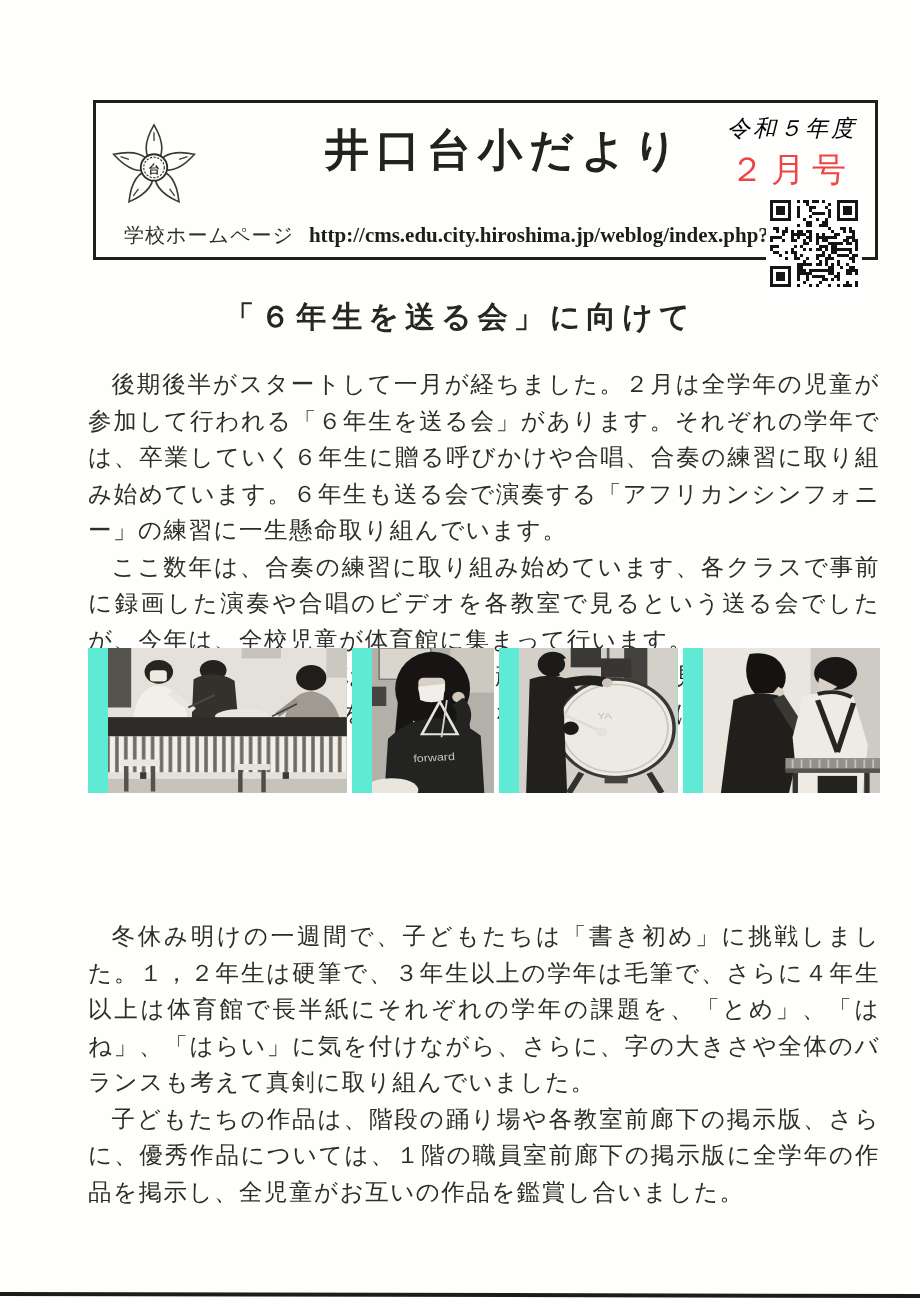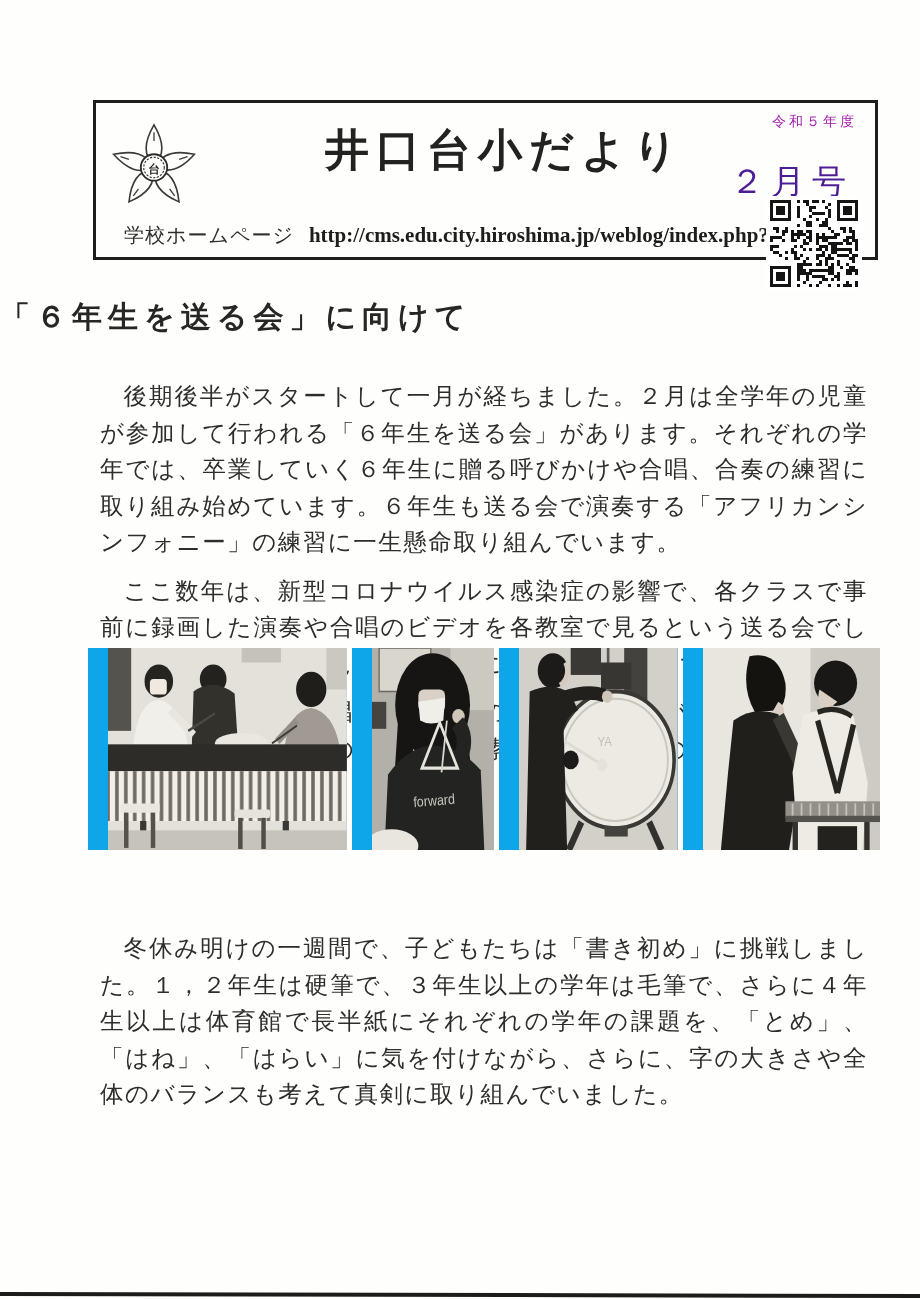--- a/index.html
+++ b/index.html
@@ -16,59 +16,59 @@
   }
   .logo{position:absolute;left:14px;top:18px;width:88px;height:90px;}
   .logo svg{width:100%;height:100%;}
   .newsletter-title{
     position:absolute;left:144px;top:24px;width:530px;
     font-size:44px;font-weight:bold;letter-spacing:7px;line-height:1.1;
     color:#222220;text-align:center;white-space:nowrap;
   }
   .year-label{
     position:absolute;right:18px;top:10px;
-    font-size:14px;letter-spacing:3px;color:#a21caf;white-space:nowrap;
+    font-size:23px;letter-spacing:3px;color:#000000;white-space:nowrap;font-style:italic;
   }
   .issue-label{
-    position:absolute;right:22px;top:56px;
-    font-size:34px;letter-spacing:7px;color:#4c1d95;white-space:nowrap;
+    position:absolute;right:22px;top:44px;
+    font-size:34px;letter-spacing:7px;color:#ef4444;white-space:nowrap;
   }
   .homepage-row{
     position:absolute;left:28px;bottom:8px;white-space:nowrap;
     font-size:20px;color:#2e2e2c;
   }
   .homepage-label{font-family:Liberation Serif, serif;letter-spacing:1px;}
   .homepage-url{font-weight:bold;font-size:21px;letter-spacing:0px;margin-left:10px;color:#1d1d1b;}
   .qr{
     position:absolute;left:766px;top:196px;width:96px;height:95px;
     background:#ffffff;padding:2px;box-sizing:border-box;z-index:5;
   }
   .qr svg{width:100%;height:100%;display:block;}
   
   .article-heading{
-    position:absolute;left:0;width:920px;text-align:left;
+    position:absolute;left:0;width:920px;text-align:center;
     font-size:30px;font-weight:600;letter-spacing:6px;color:#262624;
     white-space:nowrap;
   }
   .heading-sendoff{top:297px;}
   .heading-kakizome{top:897px;}
   .article{
     position:absolute;left:88px;width:792px;
     font-size:23.5px;line-height:36.5px;letter-spacing:1.5px;
     text-align:justify;text-justify:inter-character;color:#2d2d2b;
   }
-  .article p{margin:12px;text-indent:1em;}
+  .article p{margin:0;text-indent:1em;}
   .article-sendoff{top:366px;}
   .article-kakizome{top:918px;}
   
   .photo-strip{
     position:absolute;left:88px;top:648px;width:792px;height:195px;
     display:flex;gap:5px;
   }
-  .photo{height:202px;overflow:hidden;background:#0ea5e9;padding-left:20px;}
+  .photo{height:145px;overflow:hidden;background:#5eead4;padding-left:20px;}
   .photo svg{display:block;width:100%;height:100%;}
   .photo-1{width:268px;}
   .photo-2{width:137px;}
   .photo-3{width:178px;}
   .photo-4{width:199px;}
   
   .scan-bottom-line{
     position:absolute;left:-4px;right:-4px;bottom:2px;height:4px;
     background:#1c1c1a;transform:rotate(0.12deg);
   }
@@ -373,21 +373,21 @@
           <rect x="26" y="28" width="1" height="1"></rect>
           <rect x="28" y="28" width="1" height="1"></rect>
         </g>
     </svg>
   </div>
 
   <div class="article-heading heading-sendoff">「６年生を送る会」に向けて</div>
 
   <div class="article article-sendoff">
     <p>後期後半がスタートして一月が経ちました。２月は全学年の児童が参加して行われる「６年生を送る会」があります。それぞれの学年では、卒業していく６年生に贈る呼びかけや合唱、合奏の練習に取り組み始めています。６年生も送る会で演奏する「アフリカンシンフォニー」の練習に一生懸命取り組んでいます。</p>
-    <p>ここ数年は、新型コロナウイルス感染症の影響で、各クラスで事前に録画した演奏や合唱のビデオを各教室で見るという送る会でしたが、今年は、全校児童が体育館に集まって行います。</p>
+    <p>ここ数年は、合奏の練習に取り組み始めています、各クラスで事前に録画した演奏や合唱のビデオを各教室で見るという送る会でしたが、今年は、全校児童が体育館に集まって行います。</p>
     <p>生で見る演奏や合唱は、各学年の頑張りや想いが見ている人に直接届き、子どもたちの心をつなぐ素敵な会になるのではないかと思っています。</p>
   </div>
 
   <div class="photo-strip">
 
     <div class="photo photo-1">
       <svg viewBox="0 0 268 195" preserveAspectRatio="none">
         <defs>
           <pattern id="tubes" patternUnits="userSpaceOnUse" width="10" height="50">
             <rect width="10" height="50" fill="#6e6a63"></rect>
@@ -516,16 +516,17 @@
         <rect x="100" y="168" width="6" height="27" fill="#33312c"></rect>
         <rect x="180" y="168" width="6" height="27" fill="#33312c"></rect>
         <rect x="128" y="172" width="44" height="23" fill="#23221e"></rect>
       </svg>
     </div>
   </div>
 
 
   <div class="article article-kakizome">
     <p>冬休み明けの一週間で、子どもたちは「書き初め」に挑戦しました。１，２年生は硬筆で、３年生以上の学年は毛筆で、さらに４年生以上は体育館で長半紙にそれぞれの学年の課題を、「とめ」、「はね」、「はらい」に気を付けながら、さらに、字の大きさや全体のバランスも考えて真剣に取り組んでいました。</p>
+    <p>子どもたちの作品は、階段の踊り場や各教室前廊下の掲示版、さらに、優秀作品については、１階の職員室前廊下の掲示版に全学年の作品を掲示し、全児童がお互いの作品を鑑賞し合いました。</p>
   </div>
 
   <div class="scan-bottom-line"></div>
 </div>
 
 </body></html>

